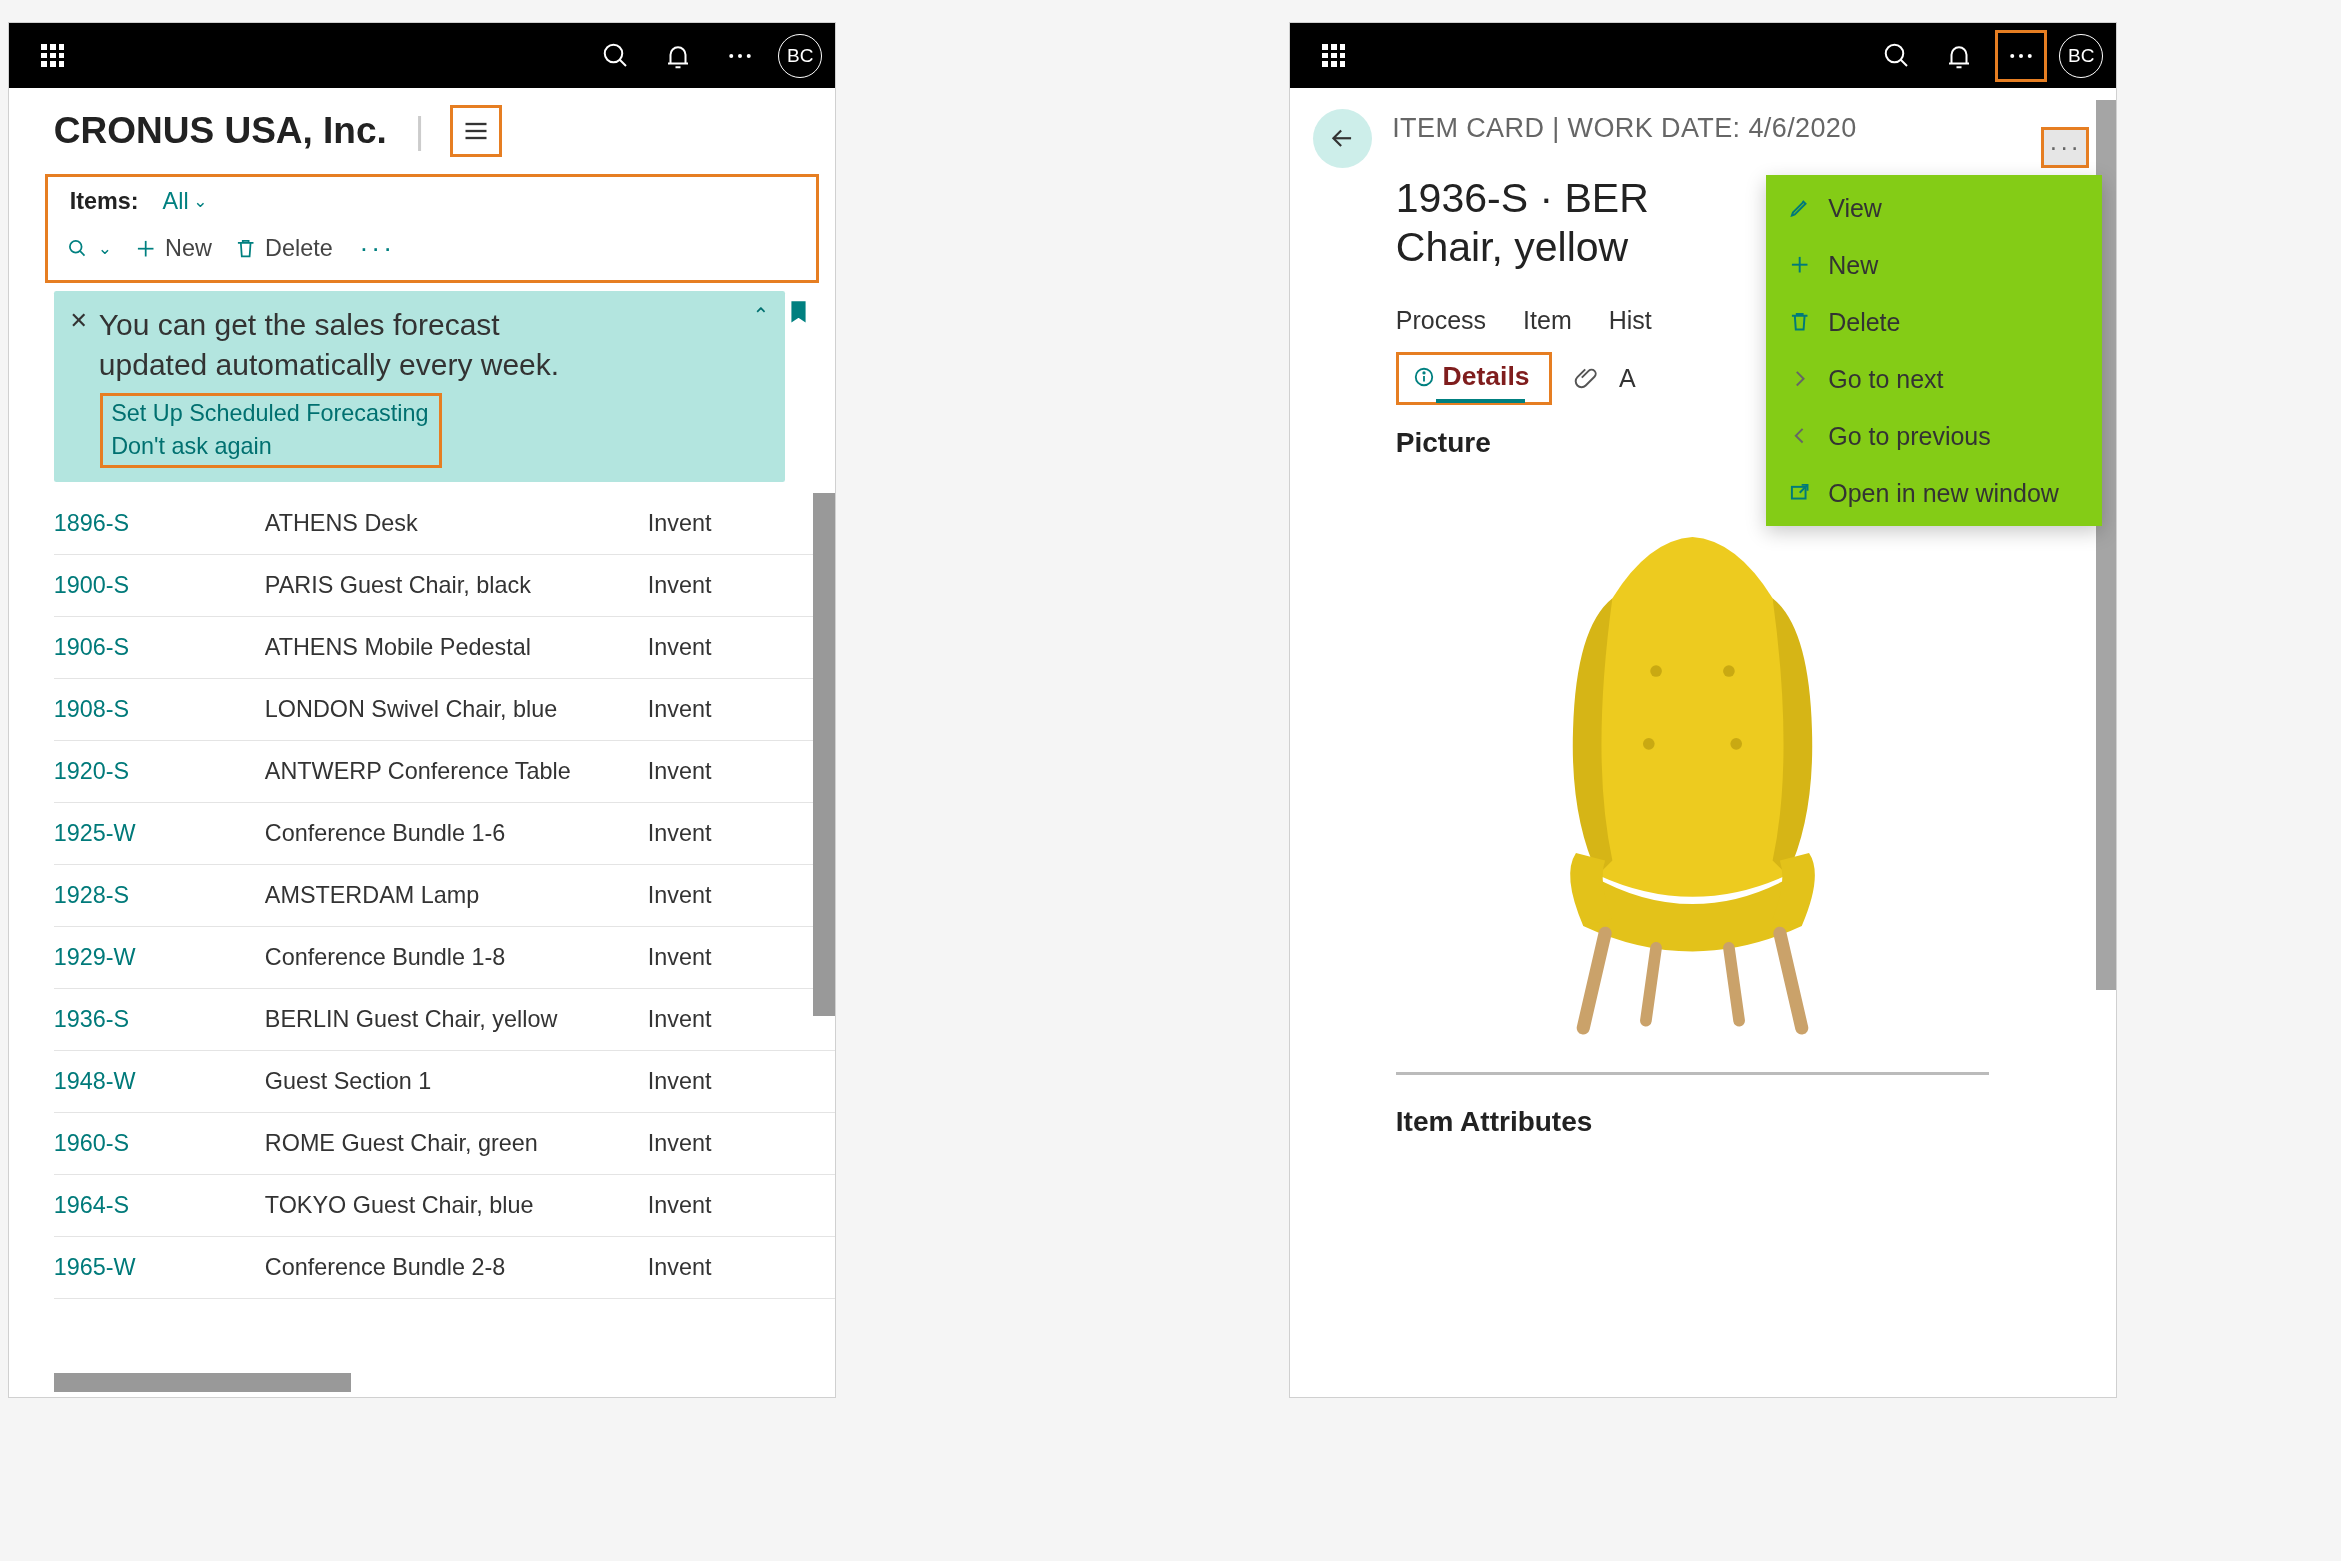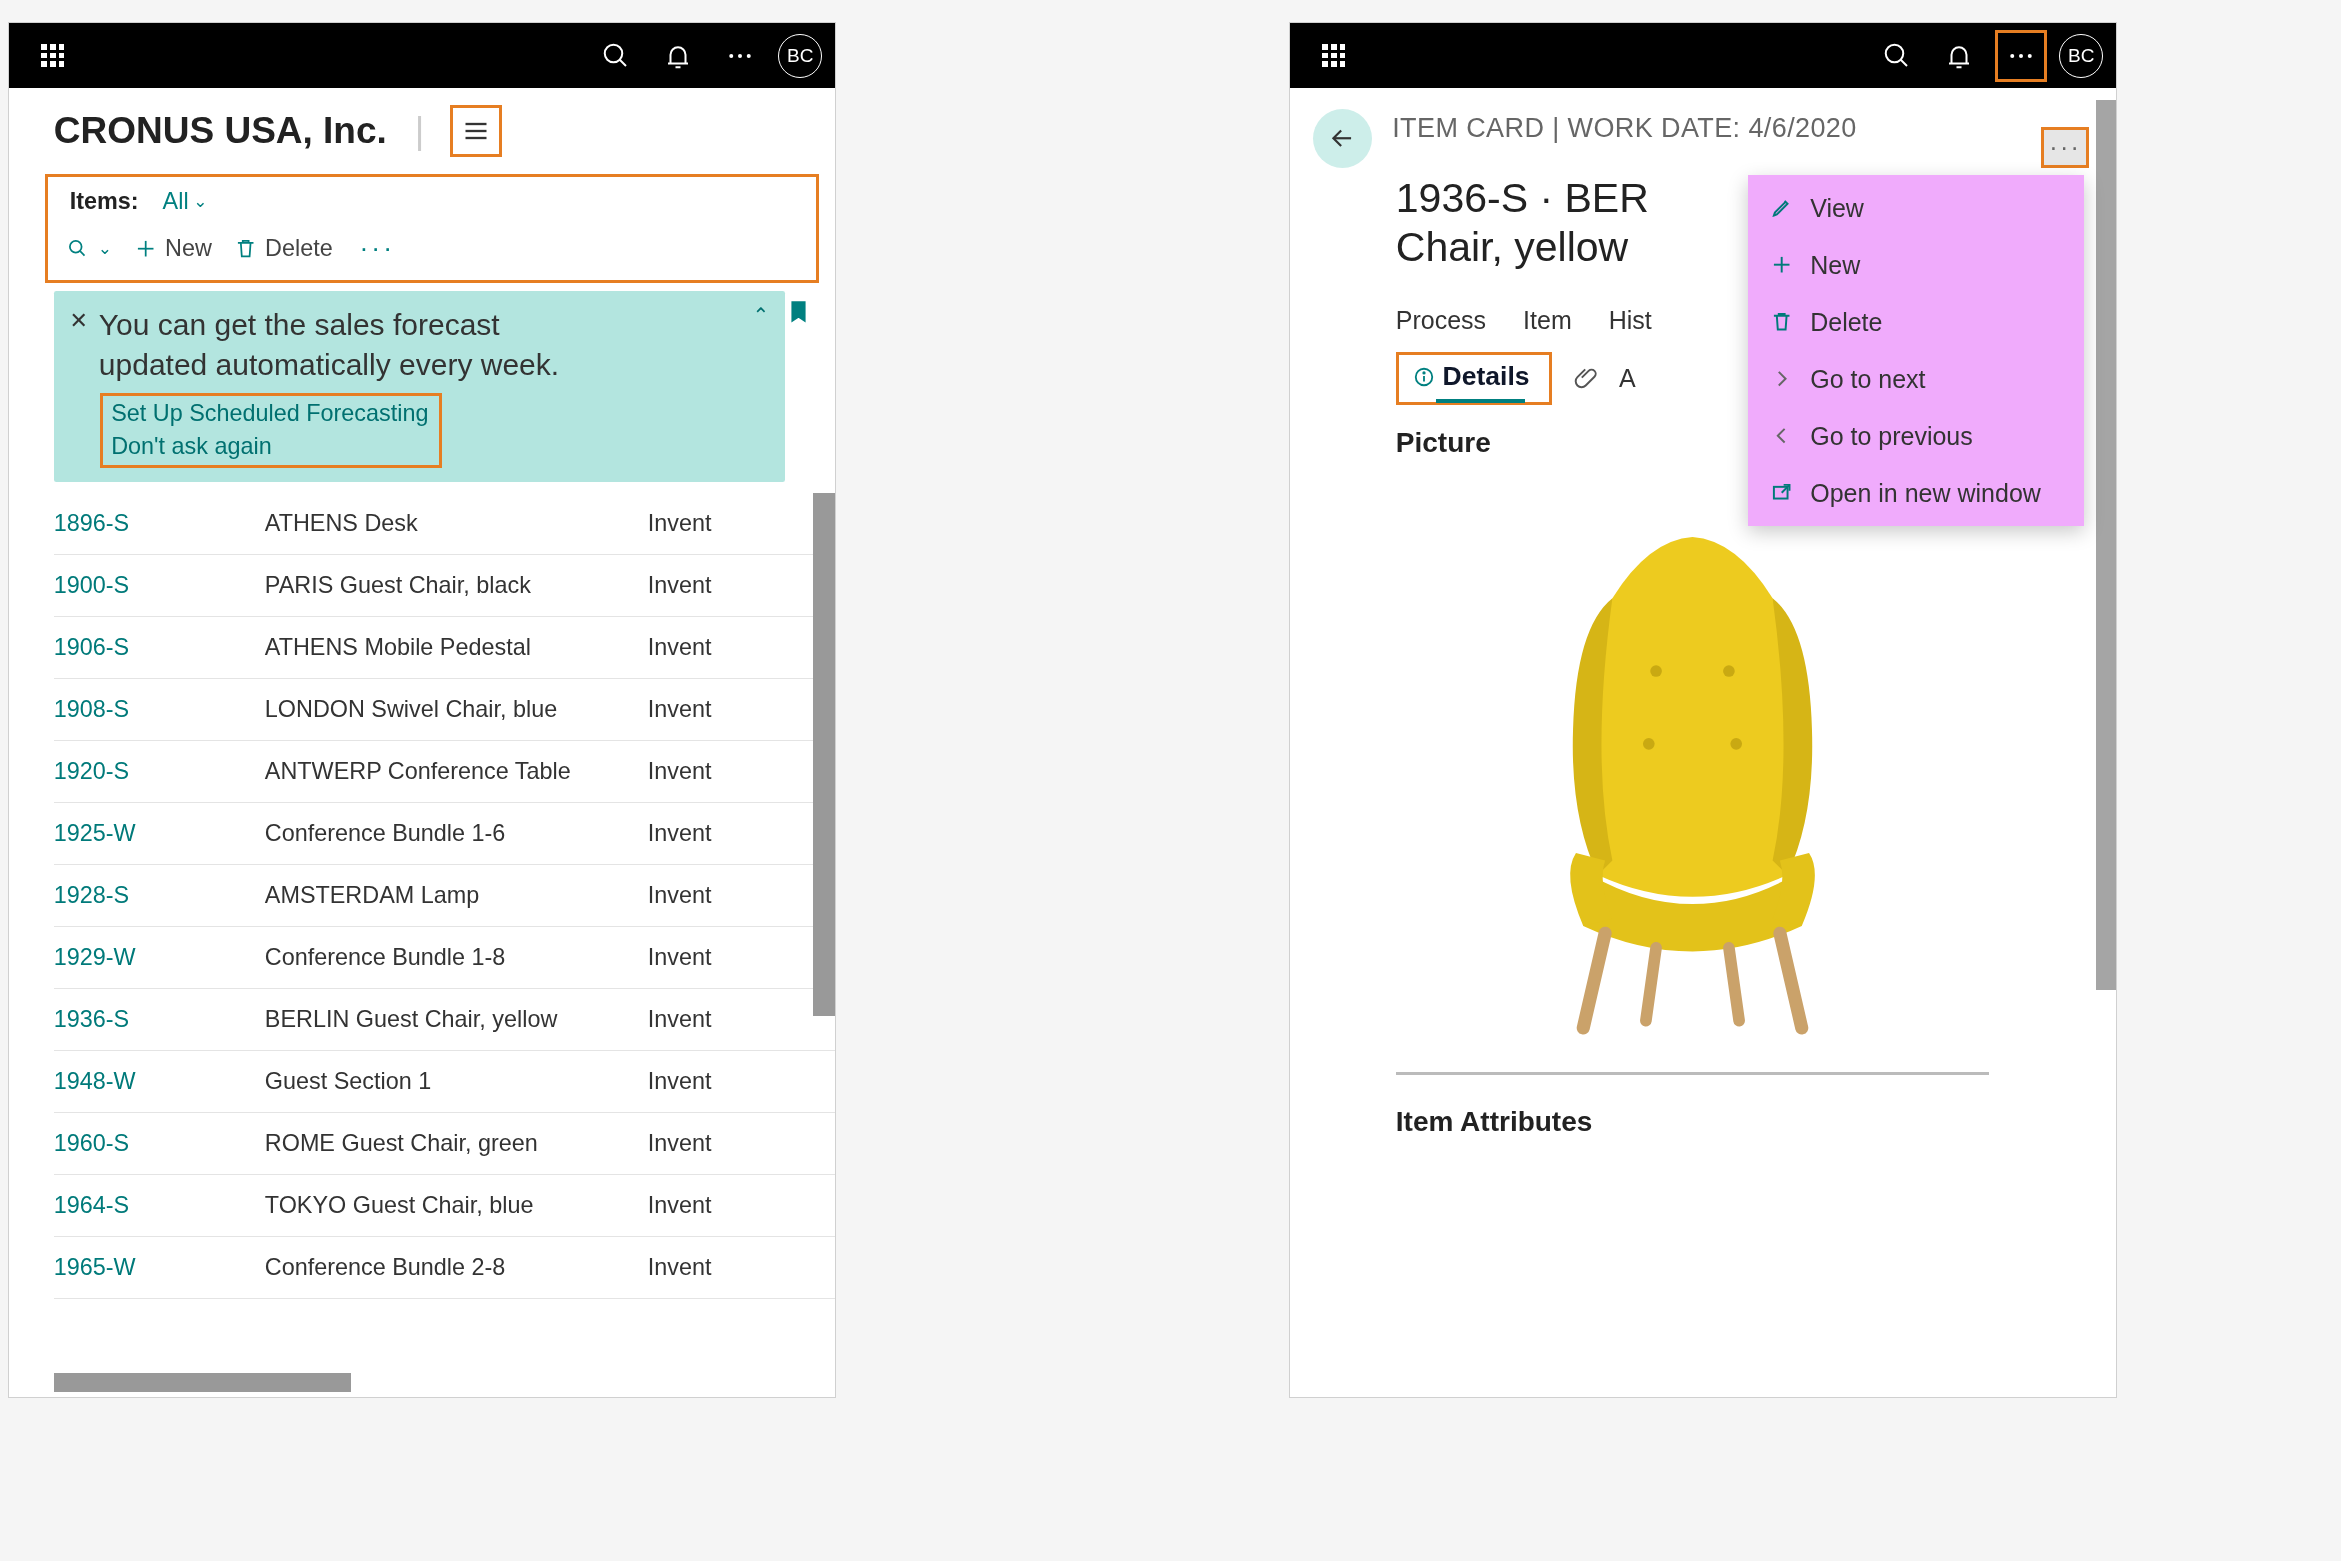--- a/index.html
+++ b/index.html
@@ -176,21 +176,21 @@
     display:flex; gap:37px;
     margin: 34px 0 0 106px;
     font-size:25px; color:#333;
   }
   .detail-pill-row {
     display:flex; align-items:center; gap:22px;
     margin: 17px 0 0 106px;
   }
   .detail-pill {
     display:flex; align-items:center; gap:7.8px;
-    color:#0f172a; font-size:26.5px; font-weight:600;
+    color:#7f1d1d; font-size:26.5px; font-weight:600;
     border:3.9px solid #e67e22;
     padding: 6.2px 19px 9.4px 14px;
     position:relative;
   }
   .detail-pill svg { width:22px; height:22px; stroke:#008080; fill:none; stroke-width:2;}
   .detail-underline {
     position:absolute; left:37px; right:23.4px; bottom:-1.6px;
     height:3.9px; background:#008080;
   }
   .attach-ico svg { width:23.4px; height:23.4px; stroke:#555; fill:none; stroke-width:2;}
@@ -208,23 +208,23 @@
   .chair-box svg { width: 437px; height: 562px; }
   .side-scroll {
     position:absolute; right:0; top:77px;
     width:20px; height:890px;
     background:#a5a5a5;
   }
 
   
   .dropdown {
     position:absolute;
-    top: 152px; right: 32px;
+    top: 152px; right: 14px;
     width: 336px;
-    background:#f0abfc;
+    background:#84cc16;
     box-shadow: 0 6.2px 19px rgba(0,0,0,0.22);
     z-index:20;
     padding: 4.7px 0;
   }
   .dd-item {
     display:flex; align-items:center; gap:17px;
     padding: 14px 22px;
     font-size:25px; color:#333;
   }
   .dd-item svg { width:23.4px; height:23.4px; stroke:#007a7a; fill:none; stroke-width:2;}

